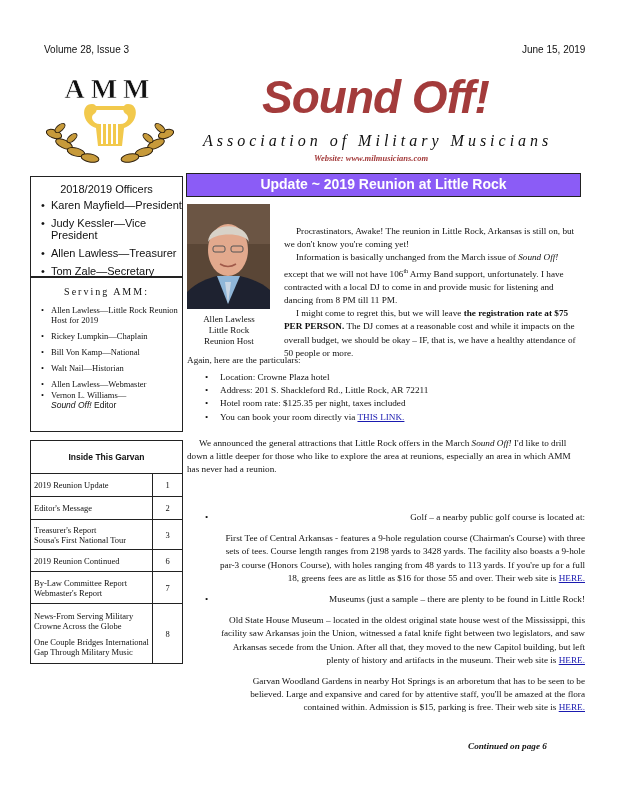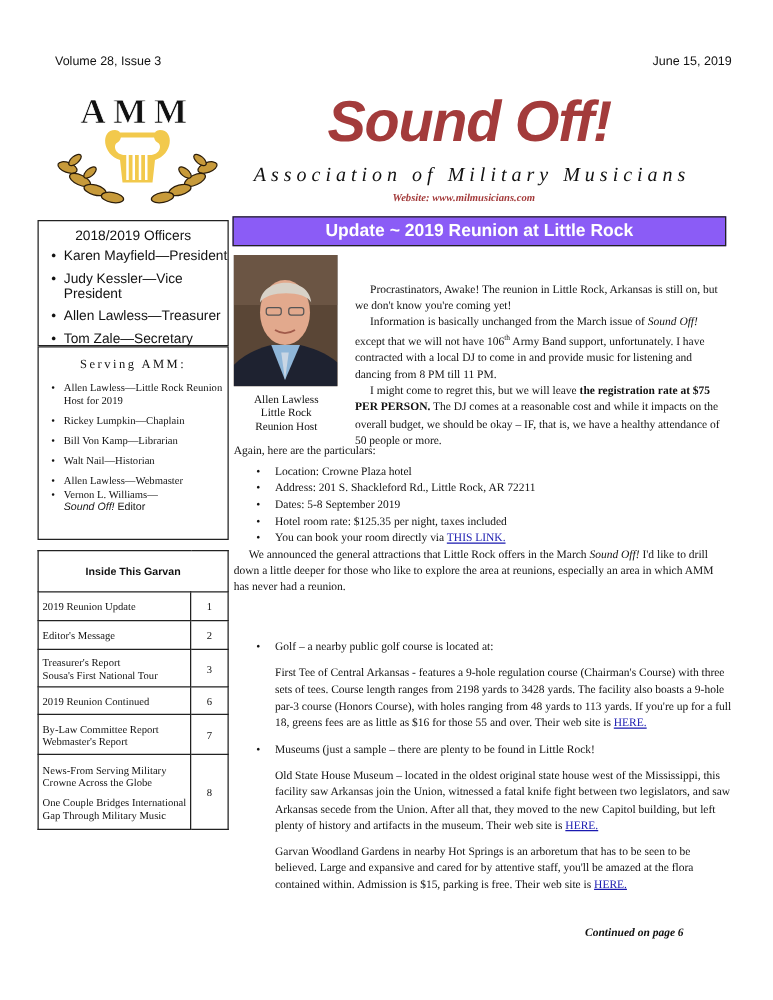--- a/index.html
+++ b/index.html
@@ -50,21 +50,21 @@
   #intro { left:284px; top:225px; width:296px; }
   #intro p { margin:0; text-indent:12px; }
   #again { left:187px; top:354px; }
   #particulars { left:205px; top:371px; width:380px; margin:0; padding:0; list-style:none; }
   #particulars li { position:relative; padding-left:15px; font-size:9.2px; line-height:13.2px; }
   #particulars li::before { content:"•"; position:absolute; left:0; }
   a.lnk { color:#1a1ab0; text-decoration:underline; }
 
   #announce { left:187px; top:437px; width:396px; text-indent:12px; }
   #attractions { left:205px; top:511px; width:380px; margin:0; padding:0; list-style:none; }
-  #attractions > li { position:relative; padding-left:15px; font-size:9.2px; line-height:13.2px; }
+  #attractions > li { position:relative; padding-left:15px; font-size:9.2px; line-height:13.2px;text-align:right; }
   #attractions > li::before { content:"•"; position:absolute; left:0; }
   #attractions p { margin:8px 0 8px 0; }
   #continued { left:468px; top:741px; font-size:9.2px; font-style:italic; font-weight:bold; }
 </style>
 </head>
 <body>
 
 <div id="volume" class="abs sans">Volume 28, Issue 3</div>
 <div id="date" class="abs sans">June 15, 2019</div>
 
@@ -108,21 +108,21 @@
     <li>Allen Lawless—Treasurer</li>
     <li>Tom Zale—Secretary</li>
   </ul>
 </div>
 
 <div id="serving" class="abs box serif">
   <h3>Serving AMM:</h3>
   <ul>
     <li>Allen Lawless—Little Rock Reunion Host for 2019</li>
     <li>Rickey Lumpkin—Chaplain</li>
-    <li>Bill Von Kamp—Librarian</li>
+    <li>Bill Von Kamp—National</li>
     <li>Walt Nail—Historian</li>
     <li class="tight">Allen Lawless—Webmaster</li>
     <li>
       <span>Vernon L. Williams—</span><br>
       <span class="sans"><i>Sound Off!</i><span> Editor</span></span>
     </li>
   </ul>
 </div>
 
 <div id="toc" class="abs serif">
@@ -195,21 +195,20 @@
   <p>Procrastinators, Awake! The reunion in Little Rock, Arkansas is still on, but we don't know you're coming yet!</p>
   <p><span>Information is basically unchanged from the March issue of </span><i>Sound Off!</i><span> except that we will not have 106</span><sup style="font-size:6px">th</sup><span> Army Band support, unfortunately. I have contracted with a local DJ to come in and provide music for listening and dancing from 8 PM till 11 PM.</span></p>
   <p><span>I might come to regret this, but we will leave </span><b>the registration rate at $75 PER PERSON.</b><span> The DJ comes at a reasonable cost and while it impacts on the overall budget, we should be okay – IF, that is, we have a healthy attendance of 50 people or more.</span></p>
 </div>
 
 <div id="again" class="abs body">Again, here are the particulars:</div>
 
 <ul id="particulars" class="abs">
   <li>Location: Crowne Plaza hotel</li>
   <li>Address: 201 S. Shackleford Rd., Little Rock, AR 72211</li>
-  <li>Dates: 5-8 September 2019</li>
   <li>Hotel room rate: $125.35 per night, taxes included</li>
   <li><span>You can book your room directly via </span><a class="lnk" href="#">THIS LINK.</a></li>
 </ul>
 
 <div id="announce" class="abs body"><span>We announced the general attractions that Little Rock offers in the March </span><i>Sound Off!</i><span> I'd like to drill down a little deeper for those who like to explore the area at reunions, especially an area in which AMM has never had a reunion.</span></div>
 
 <ul id="attractions" class="abs">
   <li>
     <span>Golf –  a nearby public golf course is located at:</span>
     <p><span>First Tee of Central Arkansas - features a 9-hole regulation course (Chairman's Course) with three sets of tees.  Course length ranges from 2198 yards to 3428 yards.  The facility also boasts a 9-hole par-3 course (Honors Course), with holes ranging from 48 yards to 113 yards. If you're up for a full 18, greens fees are as little as $16 for those 55 and over. Their web site is </span><a class="lnk" href="#">HERE.</a></p>

